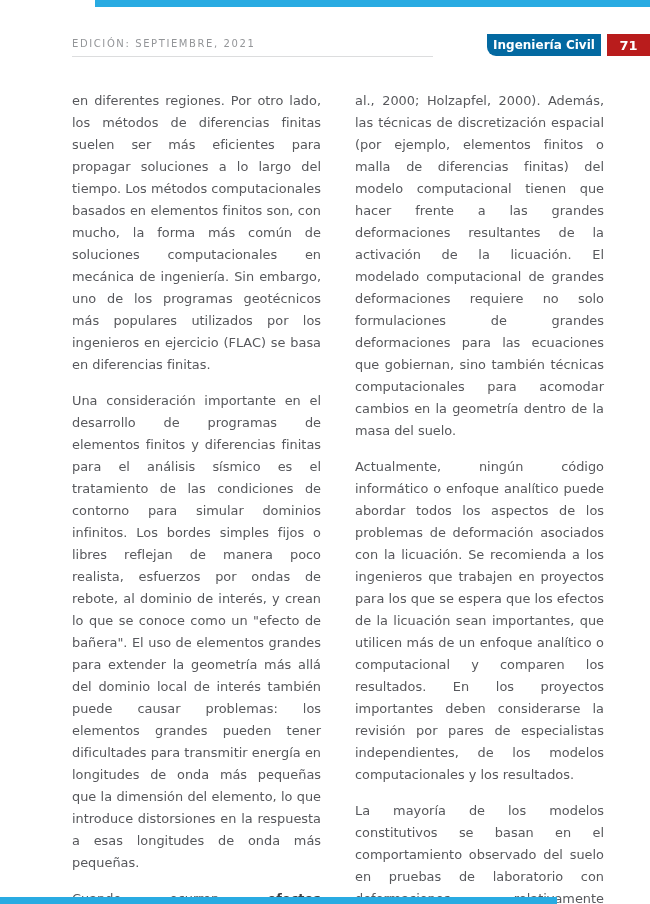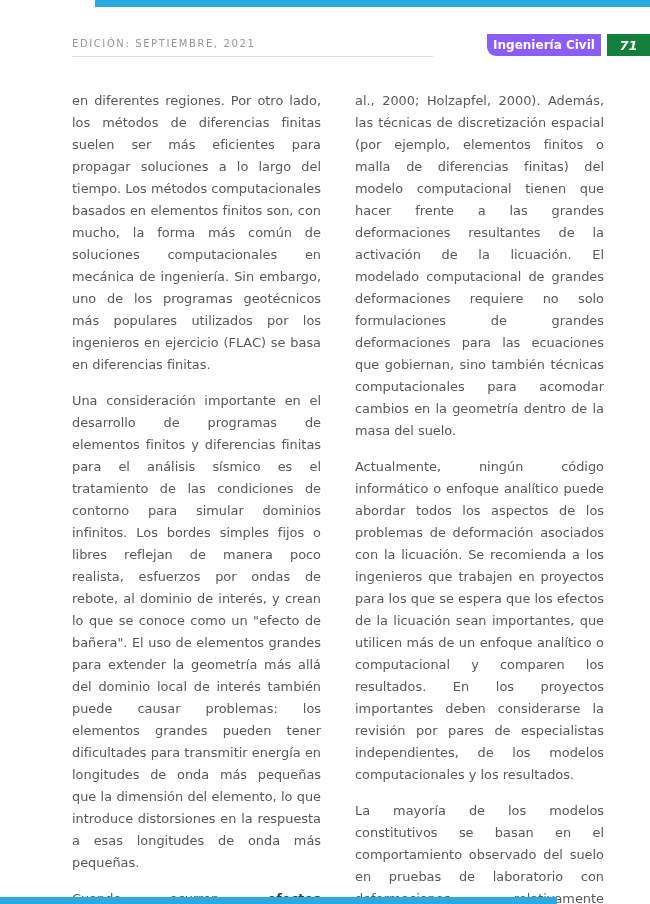--- a/index.html
+++ b/index.html
@@ -7,26 +7,26 @@
   .page{position:relative;width:650px;height:904px;background:#ffffff;overflow:hidden;}
 
   
   .bar-top{position:absolute;top:0;left:95px;width:555px;height:7px;background:#29abe2;}
   .bar-bottom{position:absolute;bottom:0;left:0;width:557px;height:7px;background:#29abe2;}
 
   
   .edition{position:absolute;top:38px;left:72px;font-size:10px;font-weight:normal;
            letter-spacing:1.6px;color:#939598;}
   .header-rule{position:absolute;top:56px;left:72px;width:361px;height:1px;background:#dcddde;}
-  .section-badge{position:absolute;top:34px;left:487px;width:114px;height:22px;background:#8b5cf6;
+  .section-badge{position:absolute;top:34px;left:487px;width:114px;height:22px;background:#0369a1;
            border-radius:0 0 0 9px;display:flex;align-items:center;justify-content:center;
            color:#ffffff;font-weight:bold;font-size:12px;}
-  .page-number{position:absolute;top:34px;left:607px;width:43px;height:22px;background:#15803d;
+  .page-number{position:absolute;top:34px;left:607px;width:43px;height:22px;background:#b91c1c;
            display:flex;align-items:center;justify-content:center;
-           color:#ffffff;font-weight:bold;font-size:13px;font-style:italic;}
+           color:#ffffff;font-weight:bold;font-size:13px;}
 
   
   .col{position:absolute;top:90px;width:249px;}
   .col-left{left:72px;}
   .col-right{left:355px;}
   .col p{margin:0 0 14px 0;font-size:12.9px;line-height:22px;text-align:justify;
          color:#57585c;}
   .col p b{color:#3f4043;}
 
   

